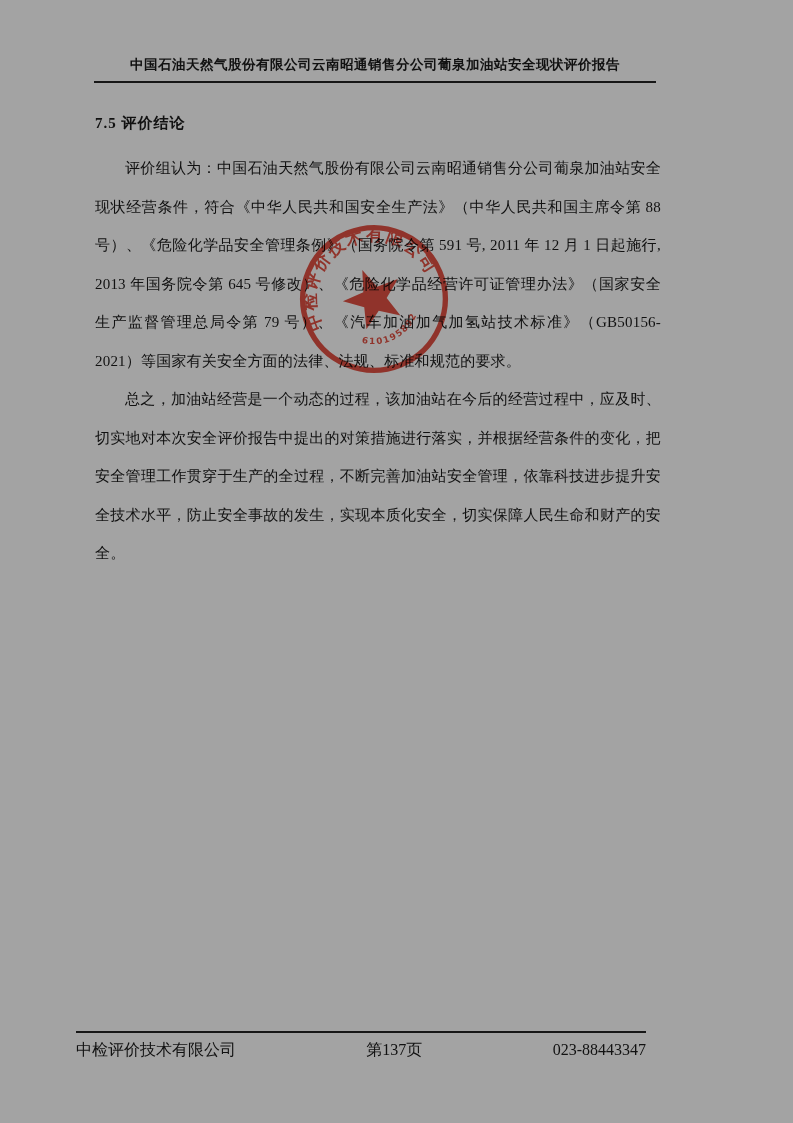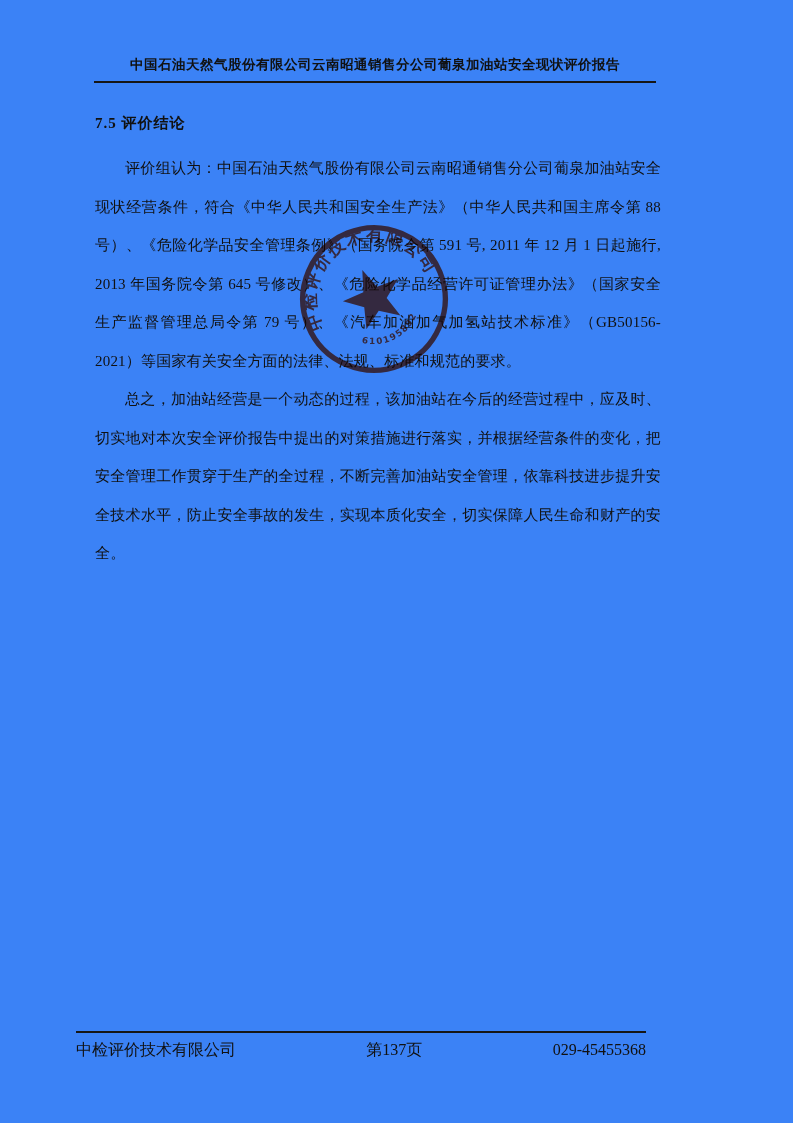--- a/index.html
+++ b/index.html
@@ -4,21 +4,21 @@
 <style>
   html,body{margin:0;padding:0;}
   body{
     background:#888;
     font-family:"Liberation Serif","DejaVu Serif",serif;
   }
   .page{
     position:relative;
     width:793px;height:1123px;
     margin:0 auto;
-    background:#3b82f6;
+    background:#a3a3a3;
     color:#111;
     overflow:hidden;
   }
   
   .page-header{
     position:absolute;
     top:56px;left:94px;width:562px;
     text-align:center;
     font-size:13.5px;
     font-weight:bold;
@@ -98,16 +98,16 @@
       </text>
       <text font-size="9" font-weight="bold" letter-spacing="1.5" font-family="'DejaVu Sans','Liberation Sans',sans-serif">
         <textPath href="#seal-bottom-arc" startOffset="18%">610195892</textPath>
       </text>
     </g>
   </svg>
 
   <div class="page-footer">
     <span class="ft-left">中检评价技术有限公司</span>
     <span class="ft-center">第137页</span>
-    <span class="ft-right">029-45455368</span>
+    <span class="ft-right">023-88443347</span>
   </div>
 
 </div>
 
 </body></html>

